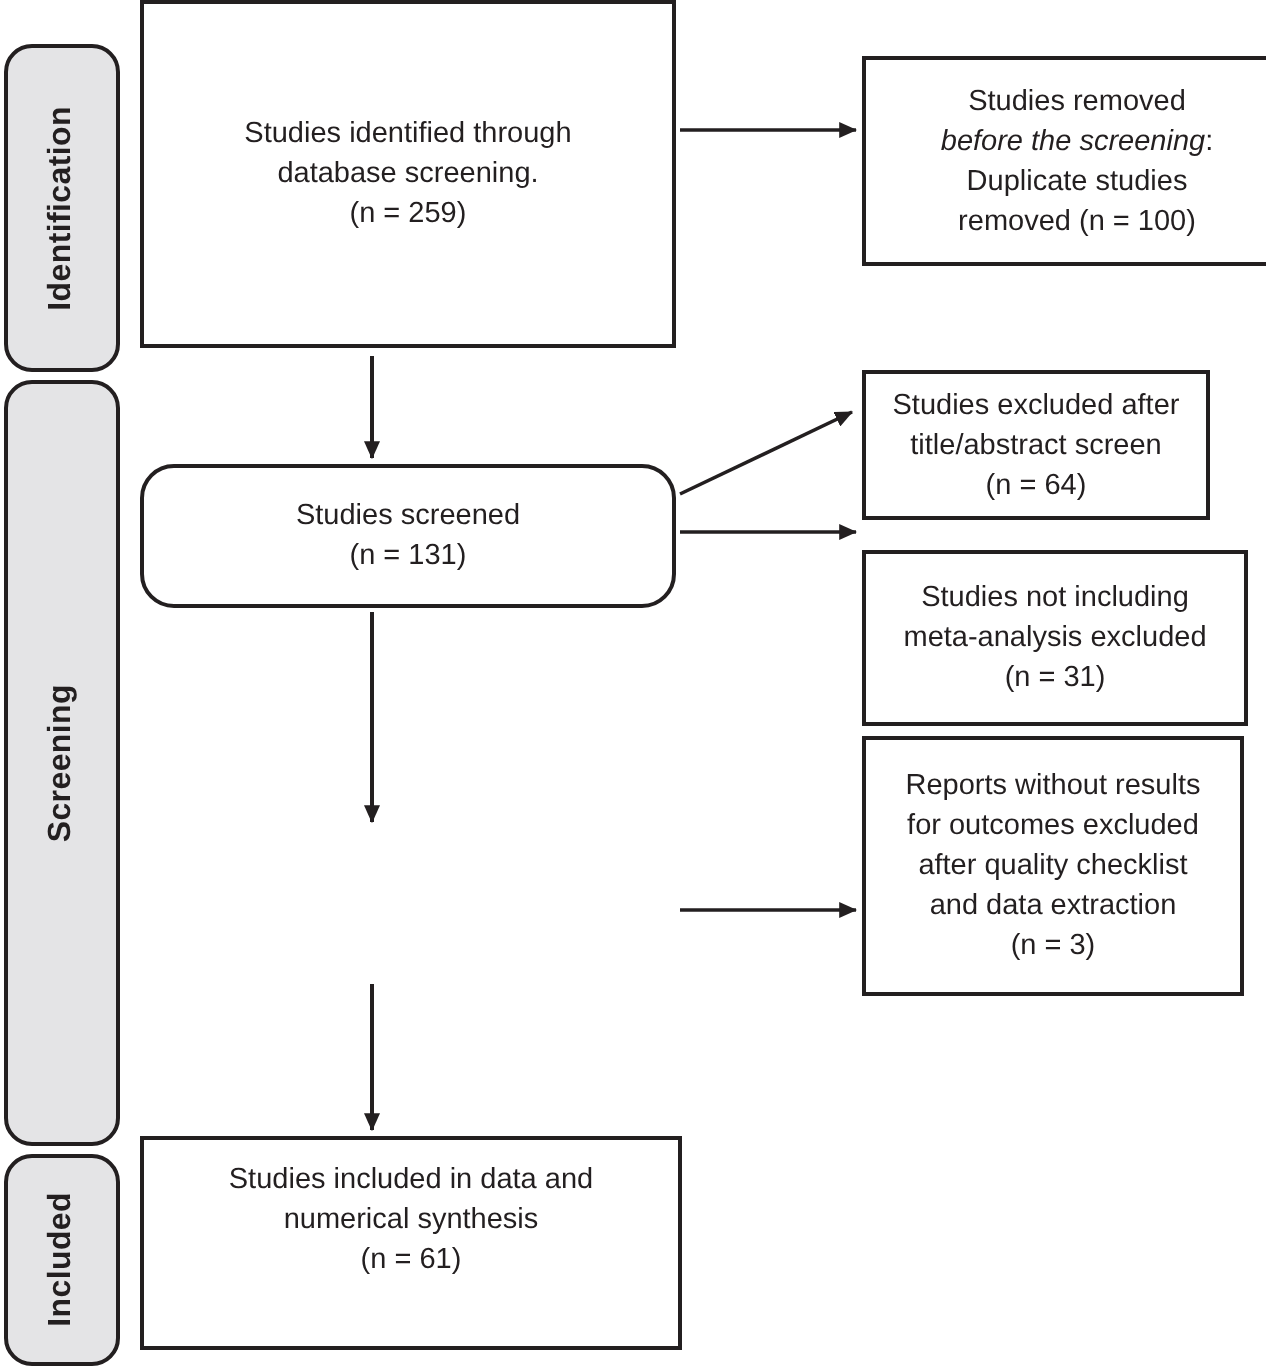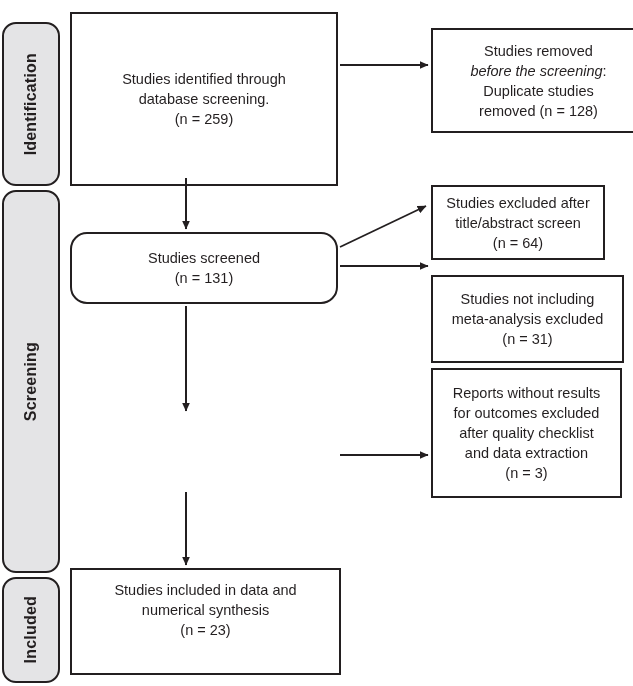--- a/index.html
+++ b/index.html
@@ -88,40 +88,40 @@
   </div>
 
   <div class="stage-pill" style="left:2px; top:190px; width:58px; height:383px;">
     <span class="stage-pill-label">Screening</span>
   </div>
 
   <div class="stage-pill" style="left:2px; top:577px; width:58px; height:106px;">
     <span class="stage-pill-label">Included</span>
   </div>
 
-  <div class="flow-box" style="left:70px; top:12px; width:268px; height:174px;">
+  <div class="flow-box" style="left:70px; top:0; width:268px; height:174px;">
     <div class="box-text">Studies identified through
 database screening.
 (n = 259)</div>
   </div>
 
   <div class="flow-box" style="left:70px; top:232px; width:268px; height:72px;border-radius:17px;">
     <div class="box-text">Studies screened
 (n = 131)</div>
   </div>
 
 
   <div class="flow-box top-aligned" style="left:70px; top:568px; width:271px; height:107px;">
     <div class="box-text">Studies included in data and
 numerical synthesis
-(n = 23)</div>
+(n = 61)</div>
   </div>
 
   <div class="flow-box" style="left:431px; top:28px; width:215px; height:105px;">
-    <div class="box-text"><span>Studies removed</span><br><span class="ital">before the screening</span><span>:</span><br><span>Duplicate studies</span><br><span>removed  (n = 128)</span></div>
+    <div class="box-text"><span>Studies removed</span><br><span class="ital">before the screening</span><span>:</span><br><span>Duplicate studies</span><br><span>removed  (n = 100)</span></div>
   </div>
 
   <div class="flow-box" style="left:431px; top:185px; width:174px; height:75px;">
     <div class="box-text">Studies excluded after
 title/abstract screen
 (n = 64)</div>
   </div>
 
   <div class="flow-box" style="left:431px; top:254px; width:193px; height:88px;margin-top:21px;">
     <div class="box-text">Studies not including

